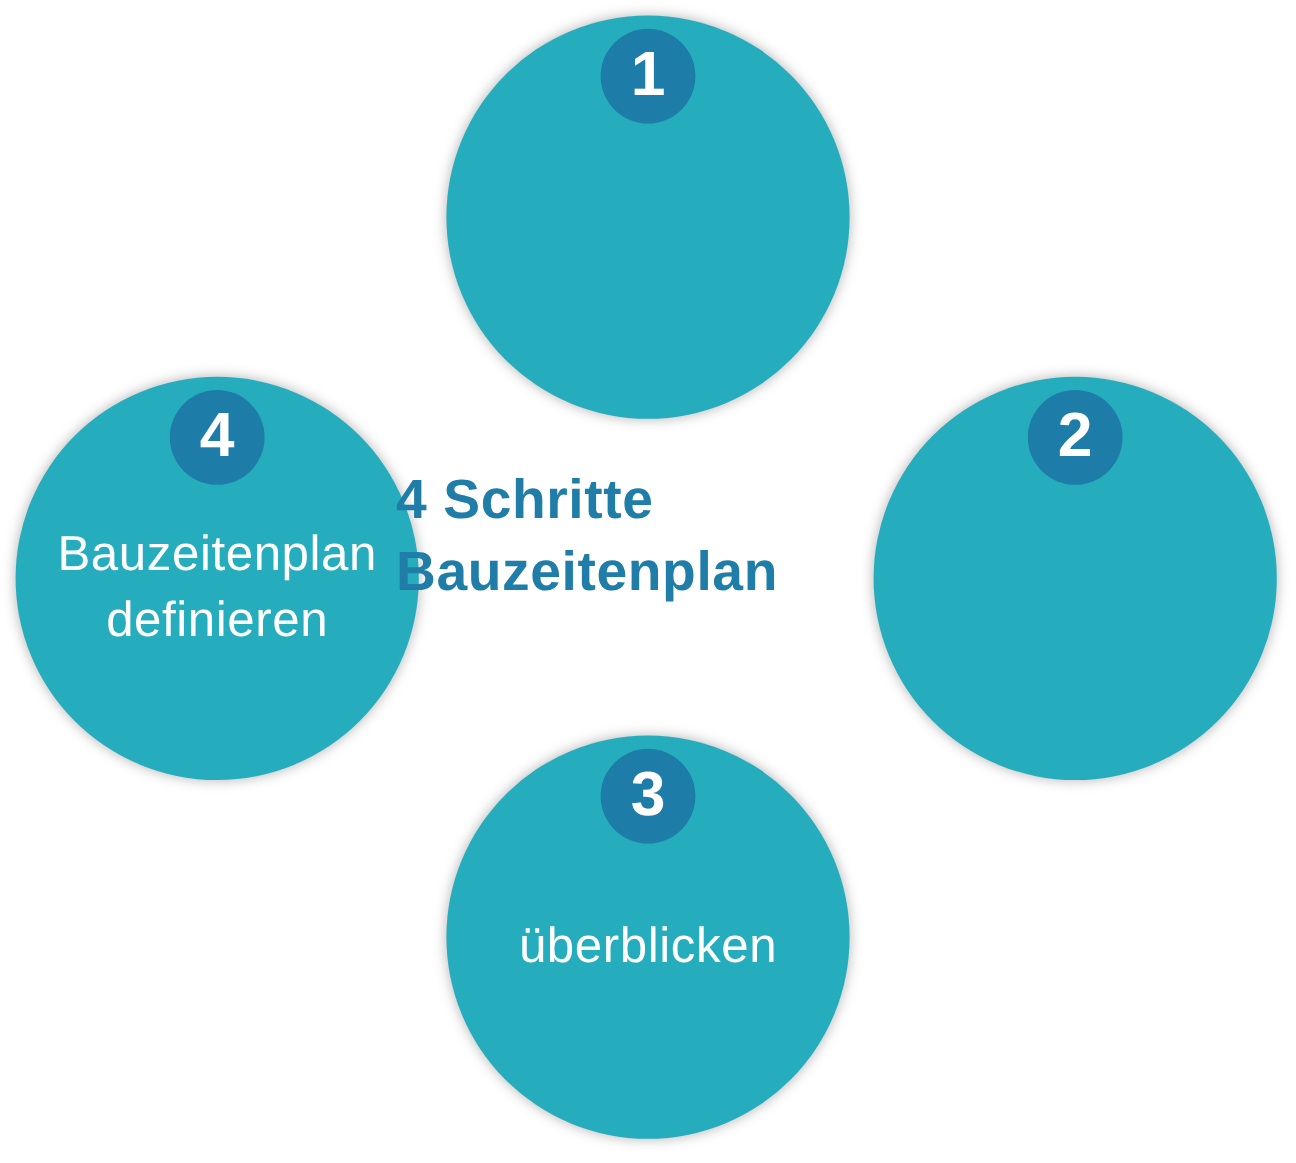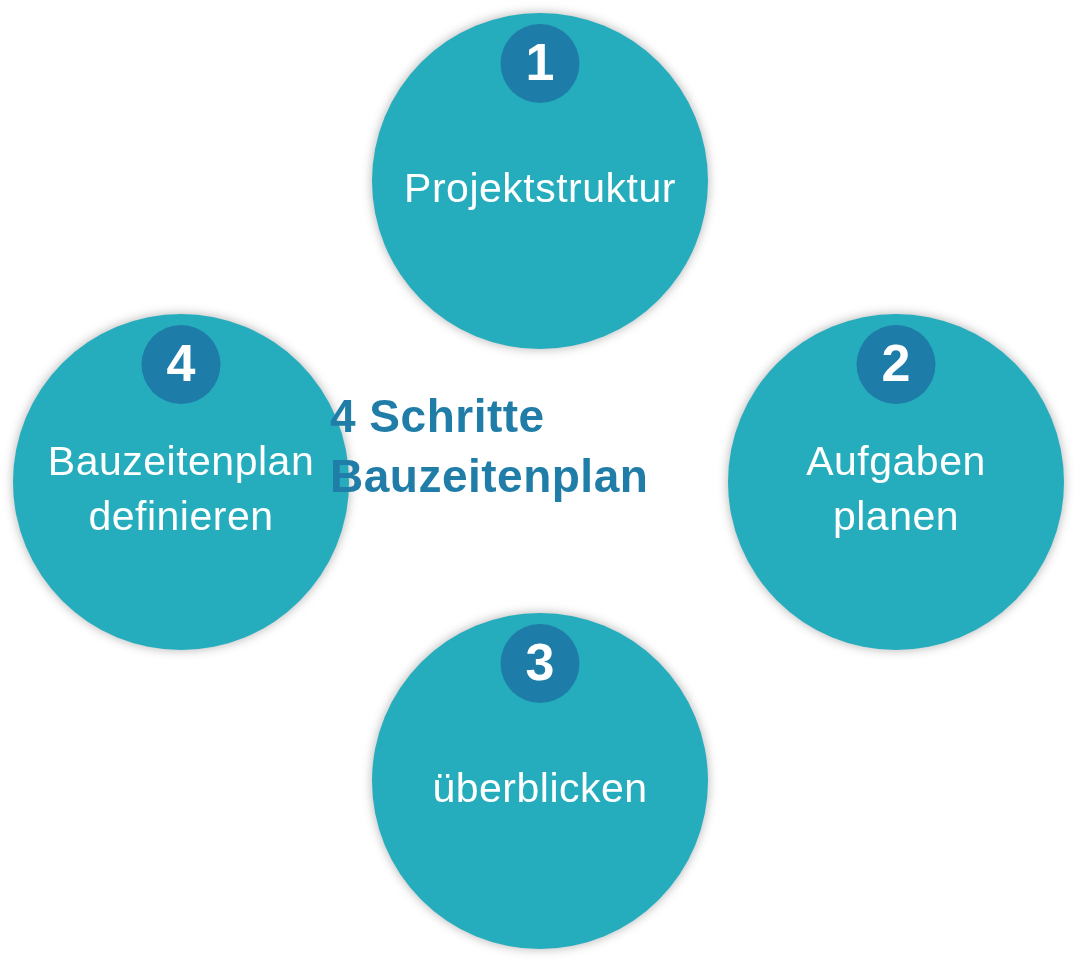--- a/index.html
+++ b/index.html
@@ -80,31 +80,26 @@
 </head>
 <body>
 
 <div class="canvas">
 
   <div class="circle pos-top">
     <div class="badge">
       <span class="badge-num">1</span>
     </div>
     <div class="label">
-      <span>Projektstruktur</span>
     </div>
   </div>
 
   <div class="circle pos-right">
     <div class="badge">
       <span class="badge-num">2</span>
-    </div>
-    <div class="label">
-      <span>Aufgaben</span>
-      <span>planen</span>
     </div>
   </div>
 
   <div class="circle pos-bottom">
     <div class="badge">
       <span class="badge-num">3</span>
     </div>
     <div class="label">
       <span>überblicken</span>
     </div>

